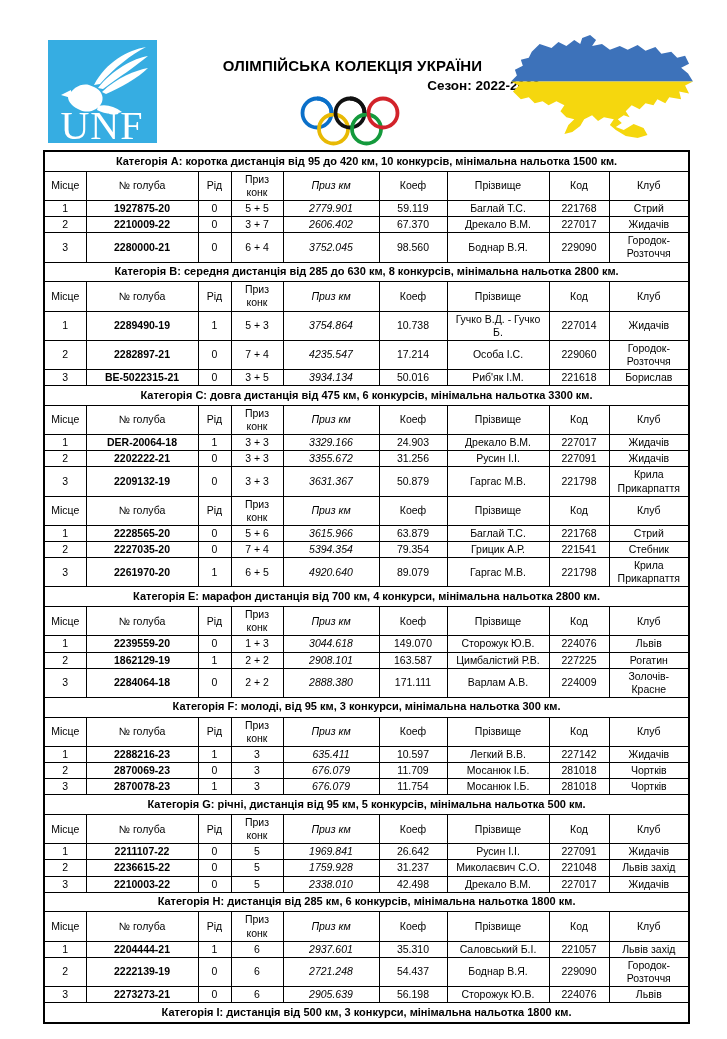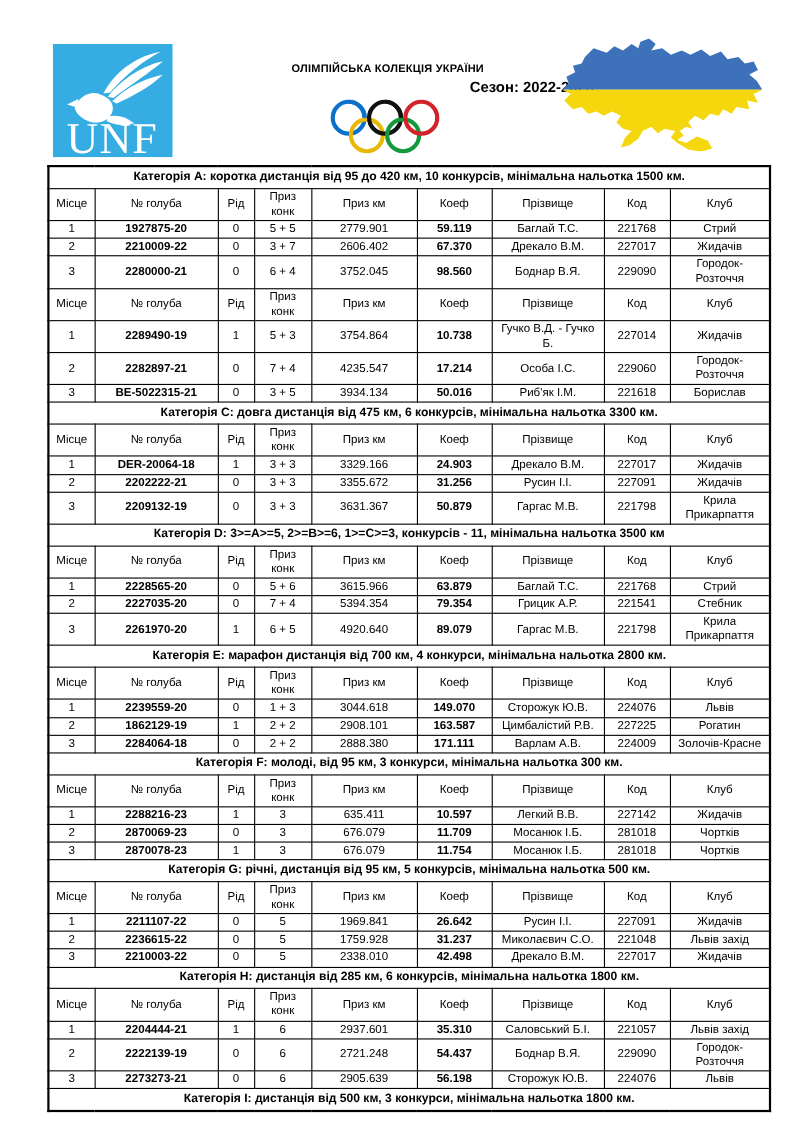--- a/index.html
+++ b/index.html
@@ -20,21 +20,21 @@
     width:727px;height:1039px;
     background:var(--paper);
     font-family:"Liberation Sans", sans-serif;
     color:var(--ink);
     position:relative;
     overflow:hidden;
   }
   .header{position:relative;height:150px;}
   .logo{position:absolute;left:48px;top:40px;width:109px;height:103px;display:block;}
   .center-block{position:absolute;left:165px;top:57px;width:375px;text-align:center;}
-  .doc-title{font-size:10px;font-weight:bold;letter-spacing:.2px;white-space:nowrap;}
+  .doc-title{font-size:15px;font-weight:bold;letter-spacing:.2px;white-space:nowrap;}
   .doc-season{font-size:13.5px;font-weight:bold;margin-top:4px;text-align:right;}
   .rings{margin-top:3px;width:108px;height:52px;}
   .map{position:absolute;right:32px;top:32px;width:188px;height:106px;display:block;}
 
   .tables-region{position:absolute;left:43px;top:150px;width:645px;}
   table.results{
     border-collapse:collapse;
     table-layout:fixed;
     width:645px;
     border:2px solid var(--ink);
@@ -55,25 +55,25 @@
     border-bottom:1.5px solid var(--ink);
     border-top:1.5px solid var(--ink);
     margin-left:21px;
   }
   .results th{font-weight:normal;height:28px;}
   .results td{height:15px;}
   .col-misce{width:42px;margin-top:36px;}
   .col-golub{width:112px;font-weight:bold;}
   .col-rid{width:33px;}
   .col-pryz_konk{width:52px;}
-  .col-pryz_km{width:96px;}
-  .col-koef{width:68px;font-weight:bold;}
+  .col-pryz_km{width:96px;font-style:italic;}
+  .col-koef{width:68px;}
   .col-prizvyshche{width:102px;}
   .col-kod{width:60px;}
-  .col-klub{width:91px;}
+  .col-klub{width:80px;}
   svg text{font-family:"Liberation Serif", serif;}
 </style>
 </head>
 <body>
 
 <div class="header">
 
   <svg class="logo" viewBox="0 0 109 103" aria-hidden="true">
     <rect x="0" y="0" width="109" height="103" fill="var(--logo-cyan)"></rect>
     <g fill="#ffffff">
@@ -177,20 +177,23 @@
           <td class="col-misce">3</td>
           <td class="col-golub">2280000-21</td>
           <td class="col-rid">0</td>
           <td class="col-pryz_konk">6 + 4</td>
           <td class="col-pryz_km">3752.045</td>
           <td class="col-koef">98.560</td>
           <td class="col-prizvyshche">Боднар В.Я.</td>
           <td class="col-kod">229090</td>
           <td class="col-klub">Городок-Розточчя</td>
         </tr>
+        <tr class="cat-title-row">
+          <td colspan="9">Категорія В: середня дистанція від 285 до 630 км, 8 конкурсів, мінімальна нальотка 2800 км.</td>
+        </tr>
         <tr>
           <th class="col-misce">Місце</th>
           <th class="col-golub">№ голуба</th>
           <th class="col-rid">Рід</th>
           <th class="col-pryz_konk">Приз конк</th>
           <th class="col-pryz_km">Приз км</th>
           <th class="col-koef">Коеф</th>
           <th class="col-prizvyshche">Прізвище</th>
           <th class="col-kod">Код</th>
           <th class="col-klub">Клуб</th>
@@ -268,23 +271,20 @@
           <td class="col-misce">3</td>
           <td class="col-golub">2209132-19</td>
           <td class="col-rid">0</td>
           <td class="col-pryz_konk">3 + 3</td>
           <td class="col-pryz_km">3631.367</td>
           <td class="col-koef">50.879</td>
           <td class="col-prizvyshche">Гаргас М.В.</td>
           <td class="col-kod">221798</td>
           <td class="col-klub">Крила Прикарпаття</td>
         </tr>
-        <tr class="cat-title-row">
-          <td colspan="9">Категорія D: 3&gt;=А&gt;=5, 2&gt;=В&gt;=6, 1&gt;=С&gt;=3, конкурсів - 11, мінімальна нальотка 3500 км</td>
-        </tr>
         <tr>
           <th class="col-misce">Місце</th>
           <th class="col-golub">№ голуба</th>
           <th class="col-rid">Рід</th>
           <th class="col-pryz_konk">Приз конк</th>
           <th class="col-pryz_km">Приз км</th>
           <th class="col-koef">Коеф</th>
           <th class="col-prizvyshche">Прізвище</th>
           <th class="col-kod">Код</th>
           <th class="col-klub">Клуб</th>

